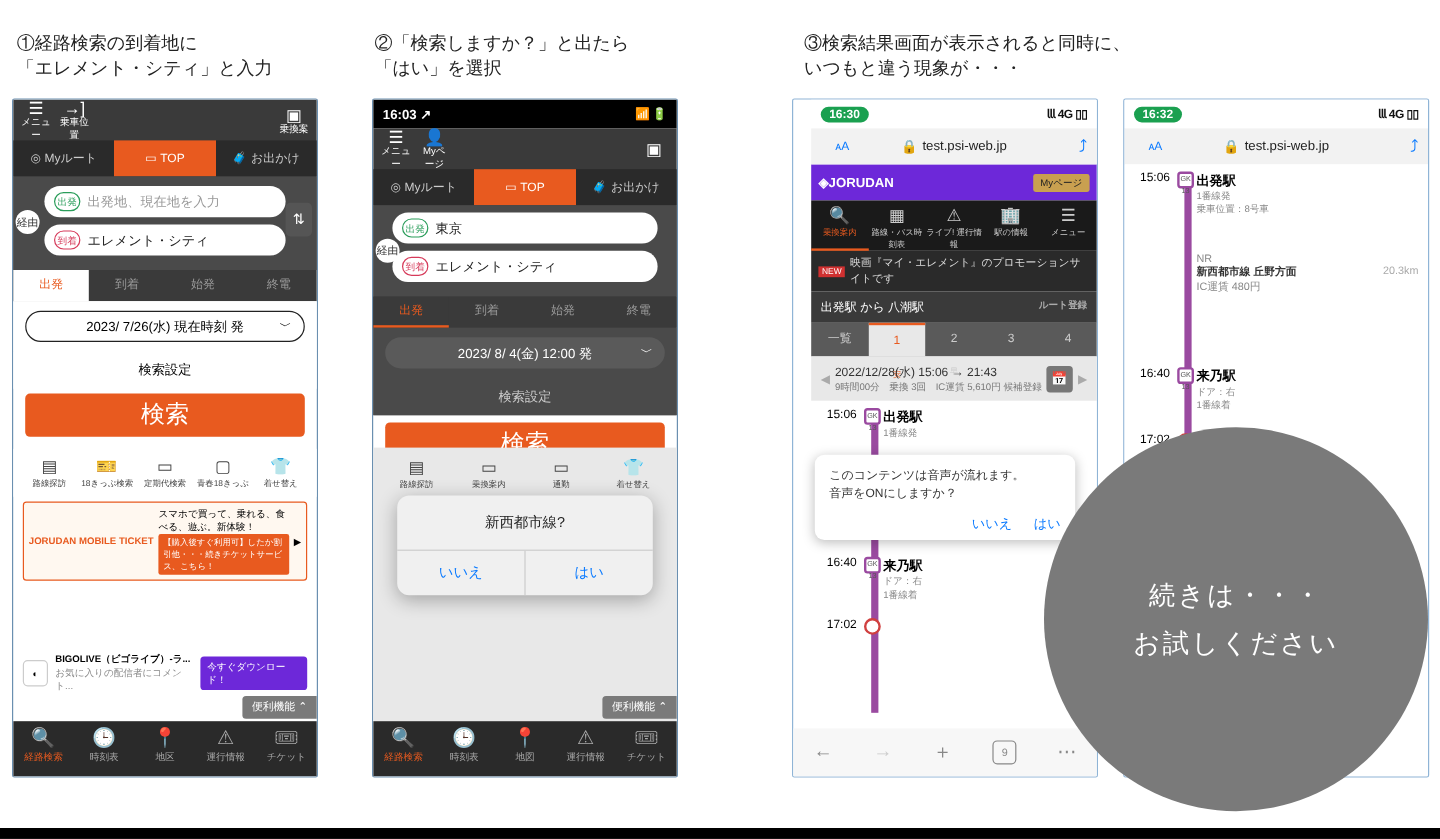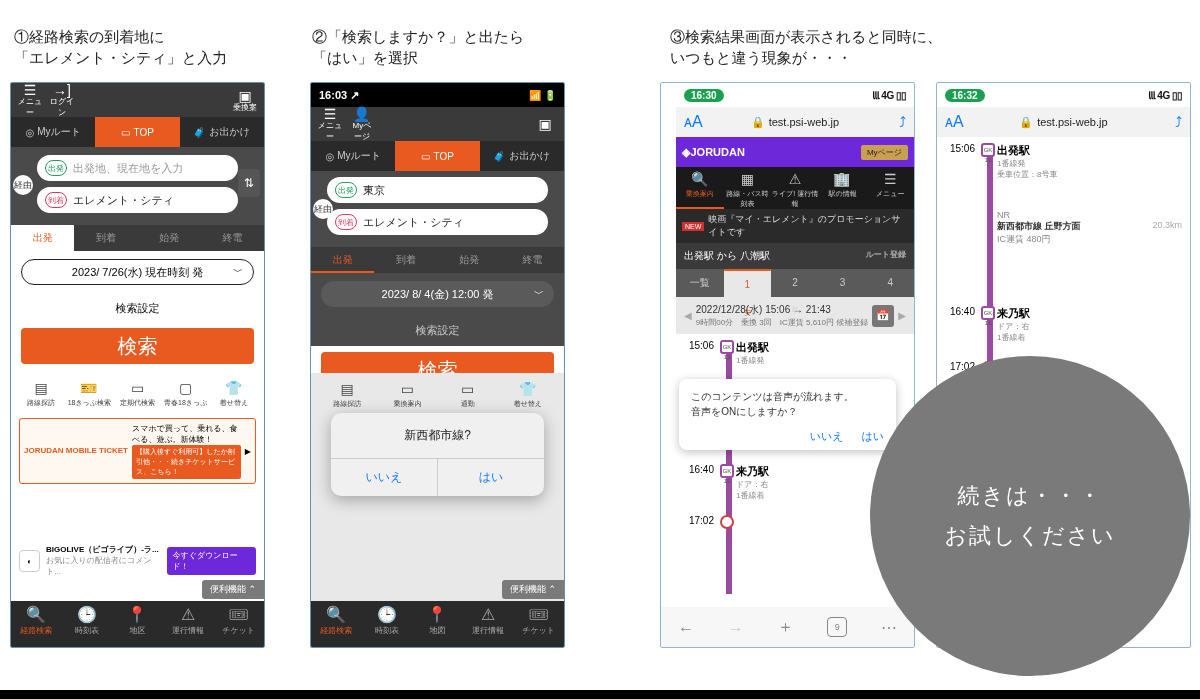--- a/index.html
+++ b/index.html
@@ -71,21 +71,21 @@
   .dim .iconrow{background:transparent;padding-top:8px;}
   .modal{position:absolute;left:20px;right:20px;top:330px;background:#f0f0f0;border-radius:10px;box-shadow:0 4px 16px rgba(0,0,0,0.3);}
   .modal .mt{text-align:center;padding:14px 0;font-size:12px;color:#222;border-bottom:1px solid #ccc;}
   .modal .mb{display:flex;}
   .modal .mb div{flex:1;text-align:center;padding:10px 0;font-size:12px;color:#0a7aff;}
   .modal .mb div:first-child{border-right:1px solid #ccc;}
 
   
   .urlbar{height:30px;background:#f2f2f2;display:flex;align-items:center;justify-content:center;font-size:11px;color:#222;gap:4px;position:relative;}
   .urlbar .share{position:absolute;right:8px;color:#0a7aff;font-size:14px;}
-  .urlbar .aA{position:absolute;left:8px;color:#0a7aff;font-size:16px;}
+  .urlbar .aA{position:absolute;left:20px;color:#0a7aff;font-size:10px;}
   .jhead{background:#6d28d9;color:#fff;display:flex;align-items:center;height:30px;padding:0 6px;font-size:10px;}
   .jhead .jl{font-weight:bold;font-size:11px;}
   .jhead .my{margin-left:auto;background:#c9a050;color:#222;padding:2px 6px;font-size:8px;border-radius:2px;}
   .jnav{background:#1a1a1a;display:flex;height:42px;}
   .jnav .jn{flex:1;text-align:center;color:#ccc;font-size:7px;padding-top:4px;}
   .jnav .jn.on{color:#e85a1f;border-bottom:2px solid #e85a1f;}
   .jnav .jn .g{font-size:14px;height:18px;}
   .newsline{background:#2a2a2a;color:#ddd;font-size:9px;padding:4px 6px;display:flex;align-items:center;gap:4px;}
   .newsline .nw{background:#d03030;color:#fff;font-size:7px;padding:1px 3px;}
   .fromto{background:#3a3a3a;color:#fff;font-size:10px;padding:6px 8px;display:flex;justify-content:space-between;}
@@ -123,21 +123,21 @@
 「エレメント・シティ」と入力</div>
 <div class="caption" id="cap2" style="white-space:pre-line">②「検索しますか？」と出たら
 「はい」を選択</div>
 <div class="caption" id="cap3" style="white-space:pre-line">③検索結果画面が表示されると同時に、
 いつもと違う現象が・・・</div>
 
 <div class="phone" id="p1">
   <div class="darktop">
     <div class="toprow">
       <div class="ico">☰<span class="lbl">メニュー</span></div>
-      <div class="ico">→]<span class="lbl">ログイン</span></div>
+      <div class="ico">→]<span class="lbl">乗車位置</span></div>
       <div style="flex:1"></div>
       <div class="ico">▣<span class="lbl">乗換案</span></div>
     </div>
     <div class="tabbar">
       <div class="tab">◎ <span>Myルート</span></div>
       <div class="tab active">▭ <span>TOP</span></div>
       <div class="tab">🧳 <span>お出かけ</span></div>
     </div>
     <div class="searcharea">
       <div class="kei">経由</div>

